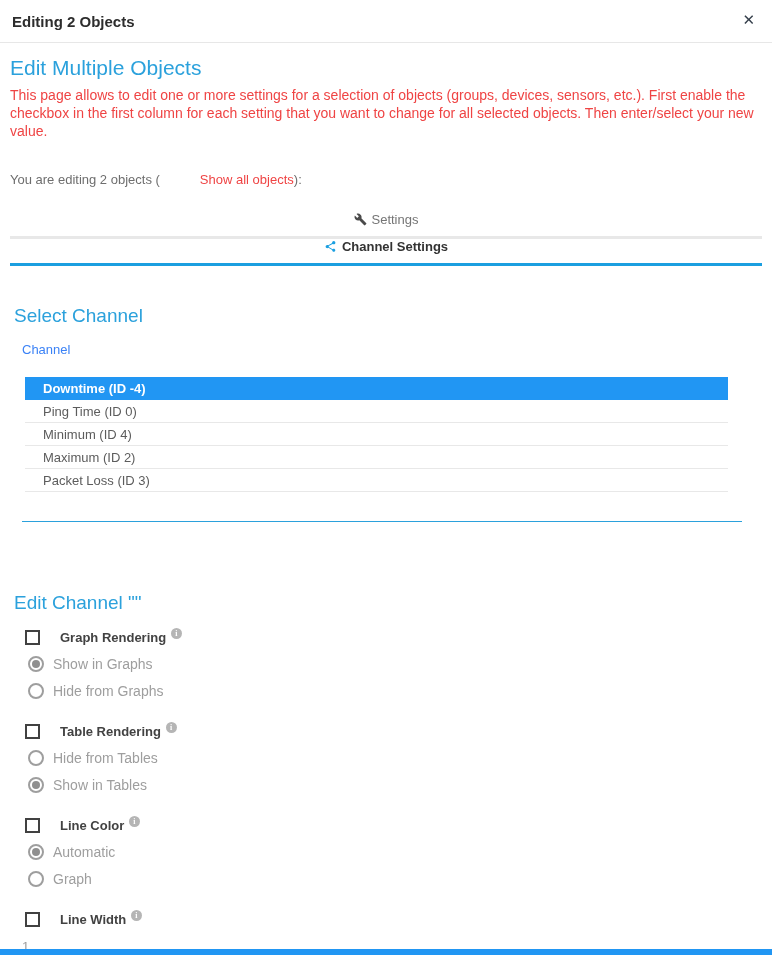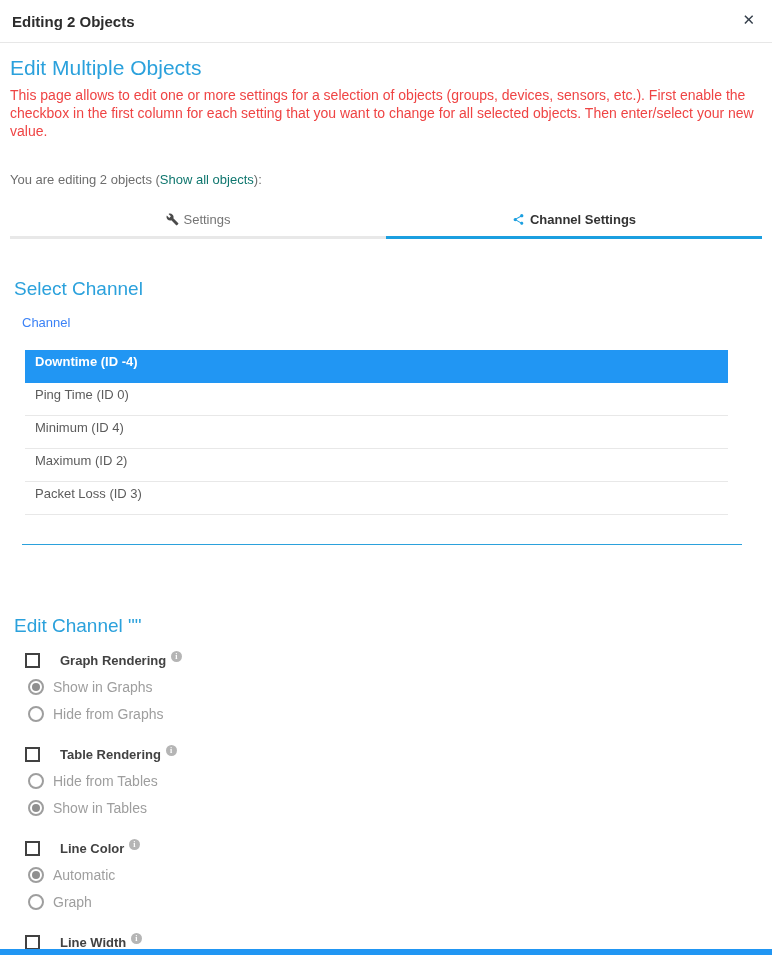--- a/index.html
+++ b/index.html
@@ -25,23 +25,23 @@
   .content { padding: 0 10px; }
   h1.page-heading {
     margin: 13px 0 6px 0;
     font-size: 21px; font-weight: 500; color: #2ba1dc;
   }
   p.page-desc {
     font-size: 14px; line-height: 18px; color: #ef4444;
     max-width: 752px;
   }
   .editing-note { margin-top: 32px; font-size: 13px; color: #6e6e6e; }
-  .editing-note .objects-link { color: #0f766e; cursor: pointer; }
-  
-  .tabs { display: flex; margin-top: 25px; }
+  .editing-note .objects-link { color: #ef4444; cursor: pointer; margin-left: 40px; }
+  
+  .tabs { display: flex; margin-top: 25px; flex-direction: column; }
   .tab {
     flex: 1; text-align: center; padding-bottom: 9px; cursor: pointer;
     font-size: 13px; color: #757575;
     border-bottom: 3px solid #e8e8e8;
   }
   .tab .tab-icon { vertical-align: -2px; margin-right: 5px; }
   .tab.active {
     color: #333; font-weight: bold;
     border-bottom-color: #1b9fe0;
   }
@@ -50,21 +50,21 @@
     font-size: 19px; font-weight: 500; color: #2ba1dc; margin-left: 4px;
   }
   h2.select-heading { margin-top: 39px; }
   h2.edit-heading   { margin-top: 70px; }
   .column-label {
     margin: 15px 0 0 12px; font-size: 13px; color: #3b82f6;
   }
   
   .channel-list { margin: 20px 34px 0 15px; }
   .channel-row {
-    height: 33px; line-height: 23px; padding-left: 10px;
+    height: 23px; line-height: 23px; padding-left: 18px;
     font-size: 13px; color: #5c5c5c; cursor: pointer;
     border-bottom: 1px solid #e8e8e8;
   }
   .channel-row.selected {
     background: #2196f3; color: #fff; font-weight: bold;
     border-bottom-color: #2196f3;
   }
   .section-divider {
     margin: 29px 20px 0 12px; border: none;
     border-top: 1px solid #2ba1dc; height: 0;

